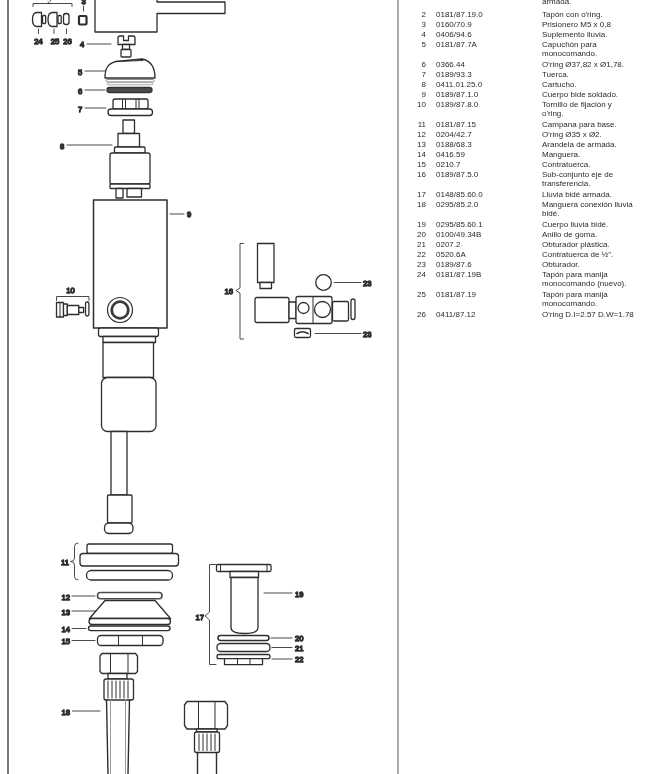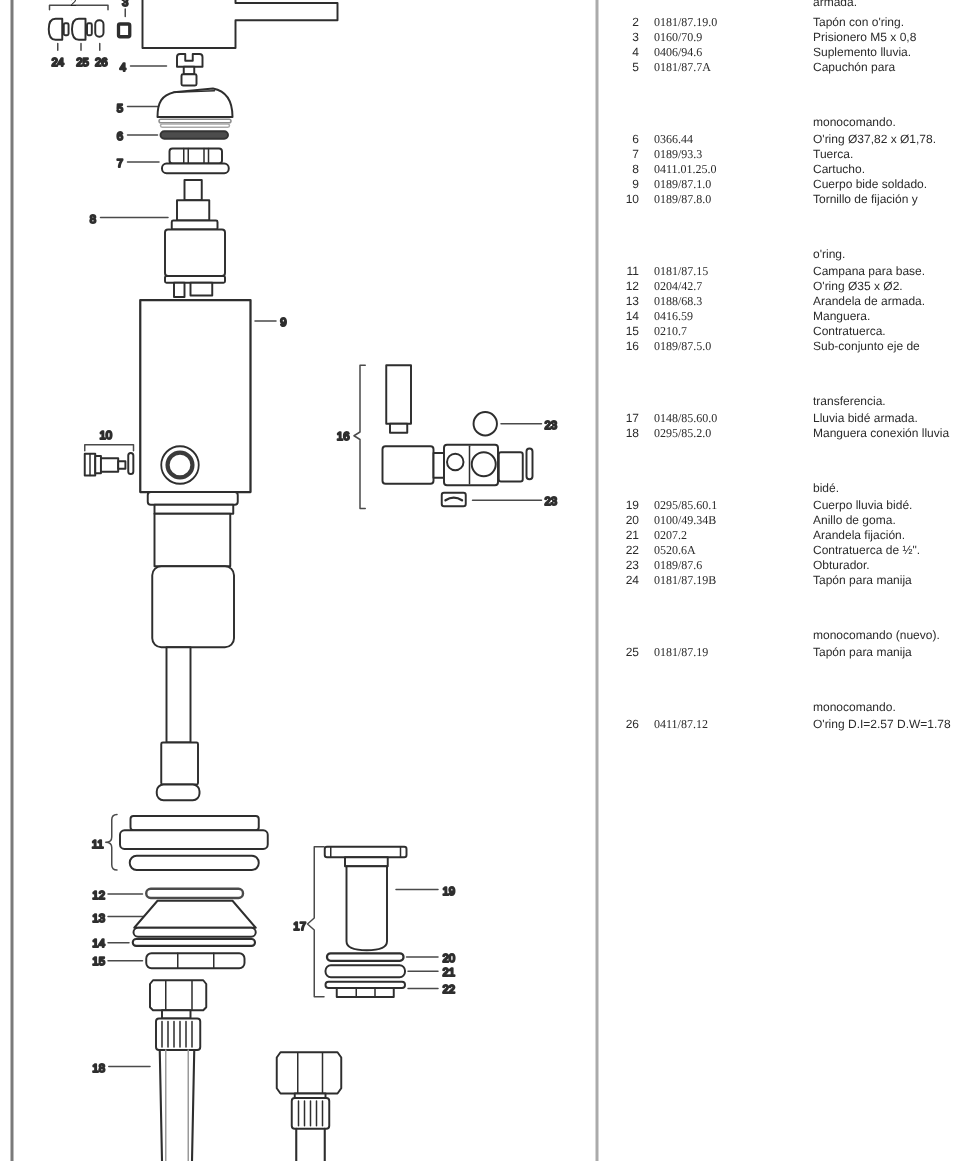--- a/index.html
+++ b/index.html
@@ -15,23 +15,23 @@
     font-family:"Liberation Sans",sans-serif;font-size:7.6px;fill:#1c1c1c;
   }
   .parts-list{
     position:absolute;left:409px;top:-3px;width:236px;
     font-size:8px;color:#2b2b2b;
   }
   .row{display:grid;grid-template-columns:17px 96px 1fr;column-gap:10px;}
   .row:first-child{margin-bottom:3px;}
   .row.wrap2{margin-bottom:2.5px;}
   .num{text-align:right;line-height:10px;}
-  .code{line-height:10px;white-space:nowrap;font-family:Liberation Serif, serif;}
+  .code{line-height:10px;white-space:nowrap;}
   .desc div{line-height:10px;}
-  .desc div + div{line-height:7.5px;margin-top:28px;}
+  .desc div + div{line-height:7.5px;}
 </style>
 </head>
 <body>
 
 <div class="page">
 
   <div class="vline left-border"></div>
 
   <svg class="diagram" width="398" height="774" viewBox="0 0 398 774" fill="none" stroke="#2e2e2e" stroke-width="1.3" stroke-linejoin="round" stroke-linecap="round">
 
@@ -382,21 +382,21 @@
       <div class="num">20</div>
       <div class="code">0100/49.34B</div>
       <div class="desc">
           <div>Anillo de goma.</div>
         </div>
     </div>
       <div class="row">
       <div class="num">21</div>
       <div class="code">0207.2</div>
       <div class="desc">
-          <div>Arandela fijación.</div>
+          <div>Obturador plástica.</div>
         </div>
     </div>
       <div class="row">
       <div class="num">22</div>
       <div class="code">0520.6A</div>
       <div class="desc">
           <div>Contratuerca de ½".</div>
         </div>
     </div>
       <div class="row">

